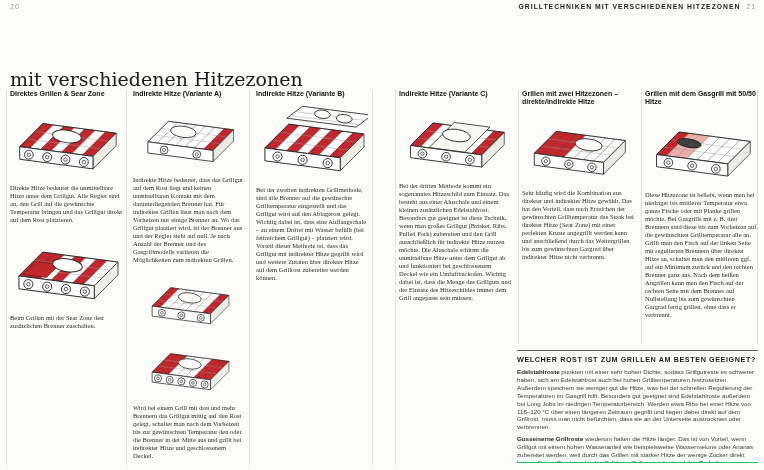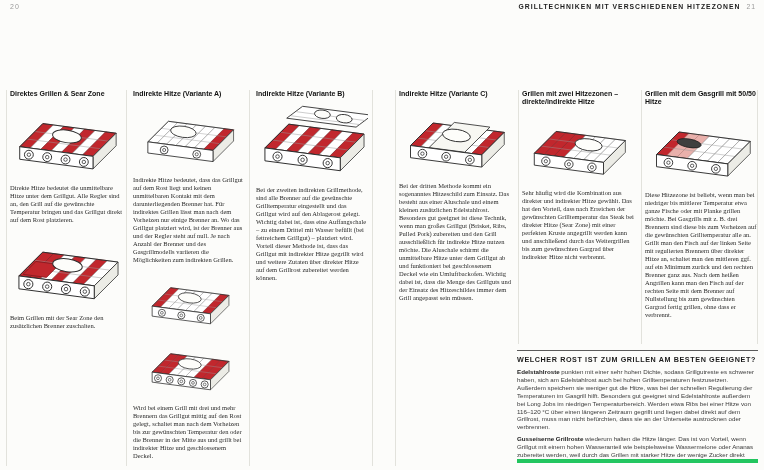--- a/index.html
+++ b/index.html
@@ -19,37 +19,38 @@
   
   .rule{position:absolute;width:1px;background:#e2e2dc;}
   
   .col{position:absolute;top:90px;width:112px;}
   .col-heading{margin:0 0 6px 0;font-family:"Liberation Sans",sans-serif;font-size:7px;
         font-weight:bold;color:#111;line-height:1.2;}
   .col-text{margin:0 0 8px 0;font-size:6.5px;line-height:8px;color:#2a2a2a;text-align:left;}
   .illus{margin:2px 0 6px 0;text-align:center;}
   
   .rost-section{position:absolute;left:517px;top:350px;width:241px;height:113px;
-        border-top:1px solid #5a5a5a;border-bottom:4px solid #22c55e;
+        border-top:1px solid #5a5a5a;border-bottom:1px solid #22c55e;
         padding-top:4px;box-sizing:border-box;overflow:hidden;
         font-family:"Liberation Sans",sans-serif;}
   .rost-heading{margin:0 0 4px 0;font-size:7.2px;font-weight:bold;letter-spacing:0.6px;color:#1c1c1c;}
   .rost-text{margin:0 0 4px 0;font-size:6.2px;line-height:7.9px;color:#3a3a3a;}
   .rost-text b{color:#1c1c1c;}
 </style>
 </head>
 <body>
 
 <div class="page">
 
   <div class="pagenum-left">20</div>
   <div class="running-head">
     <span>GRILLTECHNIKEN MIT VERSCHIEDENEN HITZEZONEN</span><span class="pagenum-right">21</span>
   </div>
 
+  <h2 class="subtitle">mit verschiedenen Hitzezonen</h2>
 
   <div id="rules">
       <div class="rule" style="left: 6px; top: 90px; height: 376px;"></div>
       <div class="rule" style="left: 126px; top: 90px; height: 376px;"></div>
       <div class="rule" style="left: 249px; top: 90px; height: 376px;"></div>
       <div class="rule" style="left: 372px; top: 90px; height: 376px;"></div>
       <div class="rule" style="left: 395px; top: 90px; height: 376px;"></div>
       <div class="rule" style="left: 518px; top: 90px; height: 254px;"></div>
       <div class="rule" style="left: 641px; top: 90px; height: 254px;"></div>
       <div class="rule" style="left: 757px; top: 90px; height: 254px;"></div>

